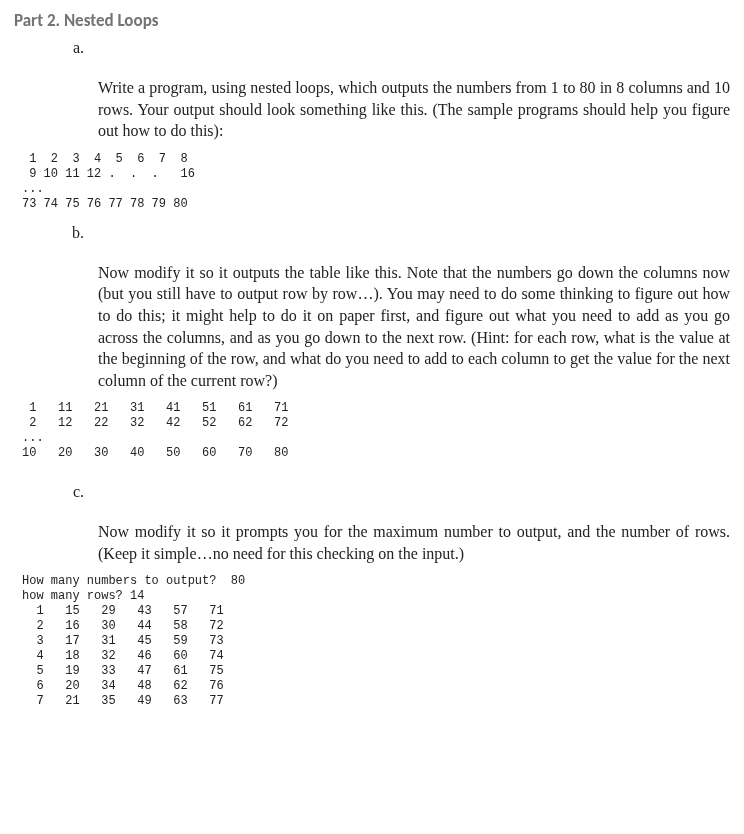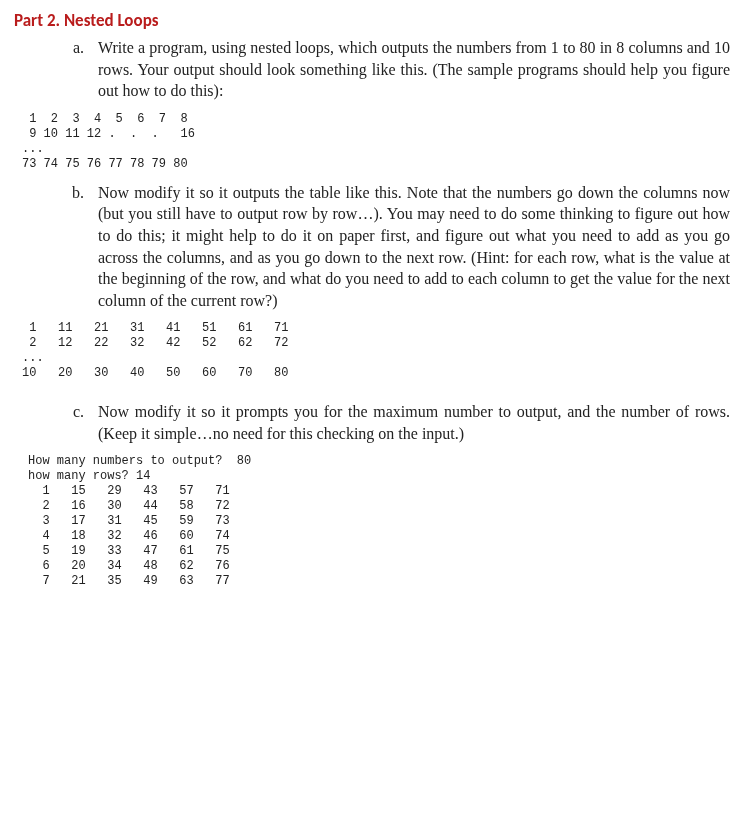--- a/index.html
+++ b/index.html
@@ -7,39 +7,40 @@
       font-size: 16px;
       line-height: 1.35;
       color: #222;
       background: #fff;
       margin: 0;
       padding: 8px 14px;
       width: 744px;
       box-sizing: border-box;
     }
     .part-title {
-      color: #b91c1c;
+      color: #737373;
       font-weight: bold;
       font-family: Calibri, Arial, sans-serif;
       font-size: 17px;
       margin: 2px 0 4px 0;
     }
     .item {
       display: flex;
       margin: 0 0 6px 0;
     }
     .item-label {
       width: 56px;
       text-align: right;
       padding-right: 14px;
       flex-shrink: 0;
     }
     .item-body {
       flex: 1;
       text-align: justify;
+      margin-top: 40px;
     }
     .item-a .item-label { padding-left: 0; }
     .item-a, .item-b, .item-c { margin-left: 14px; }
     pre.code {
       font-family: 'Courier New', Courier, monospace;
       font-size: 12px;
       line-height: 1.25;
       margin: 10px 0 10px 8px;
       white-space: pre;
     }
@@ -73,21 +74,21 @@
 ...
 10   20   30   40   50   60   70   80</pre>
 
 <div class="spacer"></div>
 
 <div class="item item-c">
   <div class="item-label">c.</div>
   <div class="item-body">Now modify it so it prompts you for the maximum number to output, and the number of rows.   (Keep it simple…no need for this checking on the input.)</div>
 </div>
 
-<pre class="code" style="margin-left:14px">How many numbers to output?  80
+<pre class="code" style="margin-left:8px">How many numbers to output?  80
 how many rows? 14
   1   15   29   43   57   71
   2   16   30   44   58   72
   3   17   31   45   59   73
   4   18   32   46   60   74
   5   19   33   47   61   75
   6   20   34   48   62   76
   7   21   35   49   63   77</pre>
 
 </body></html>

